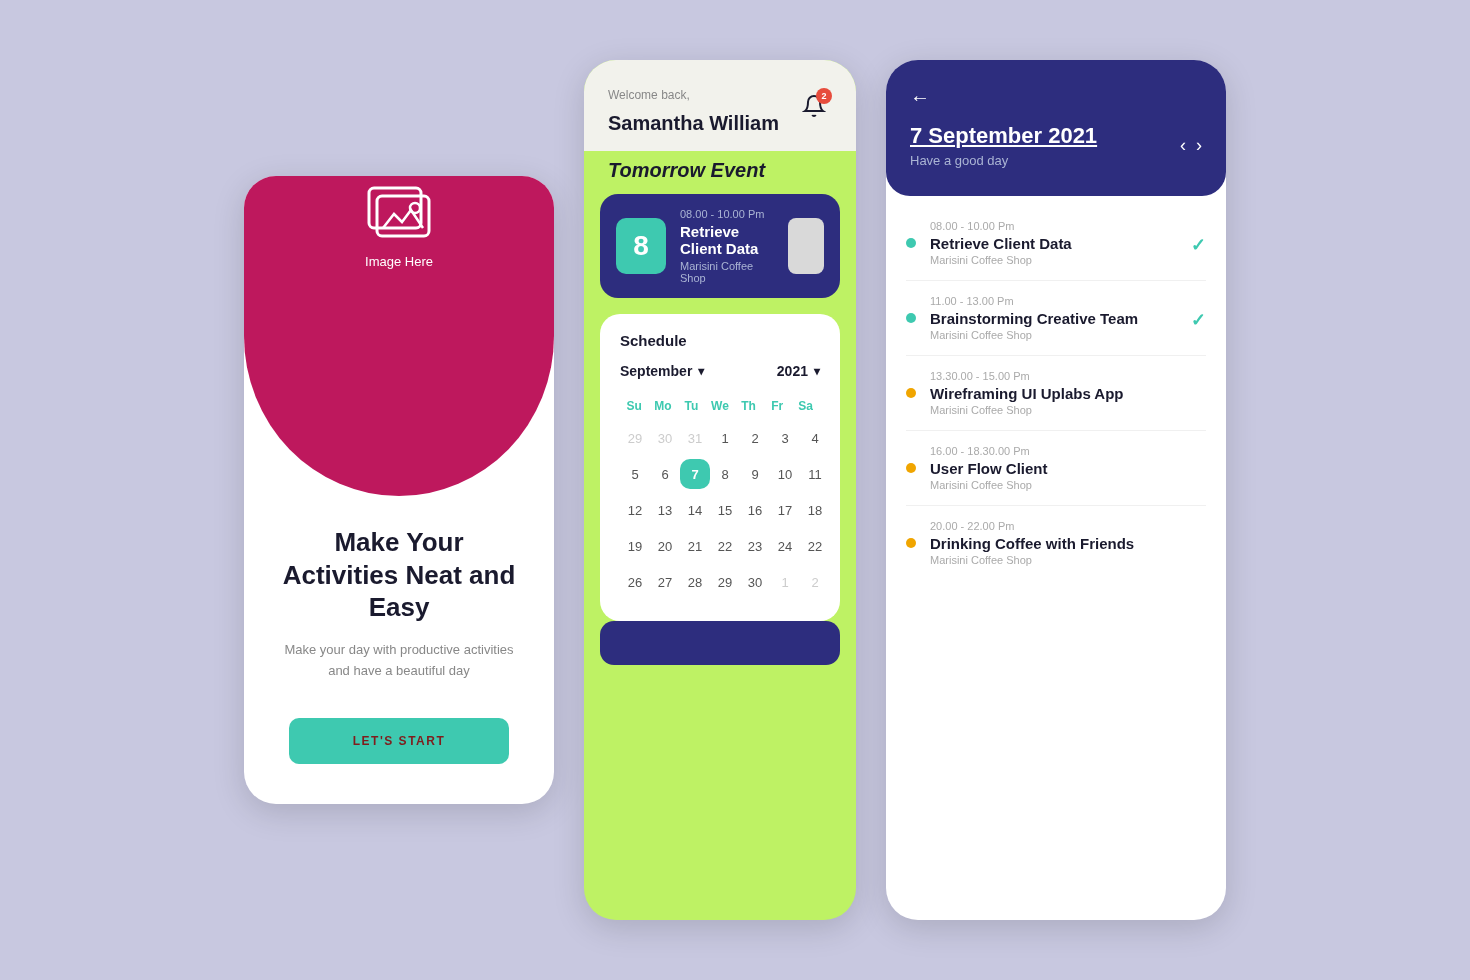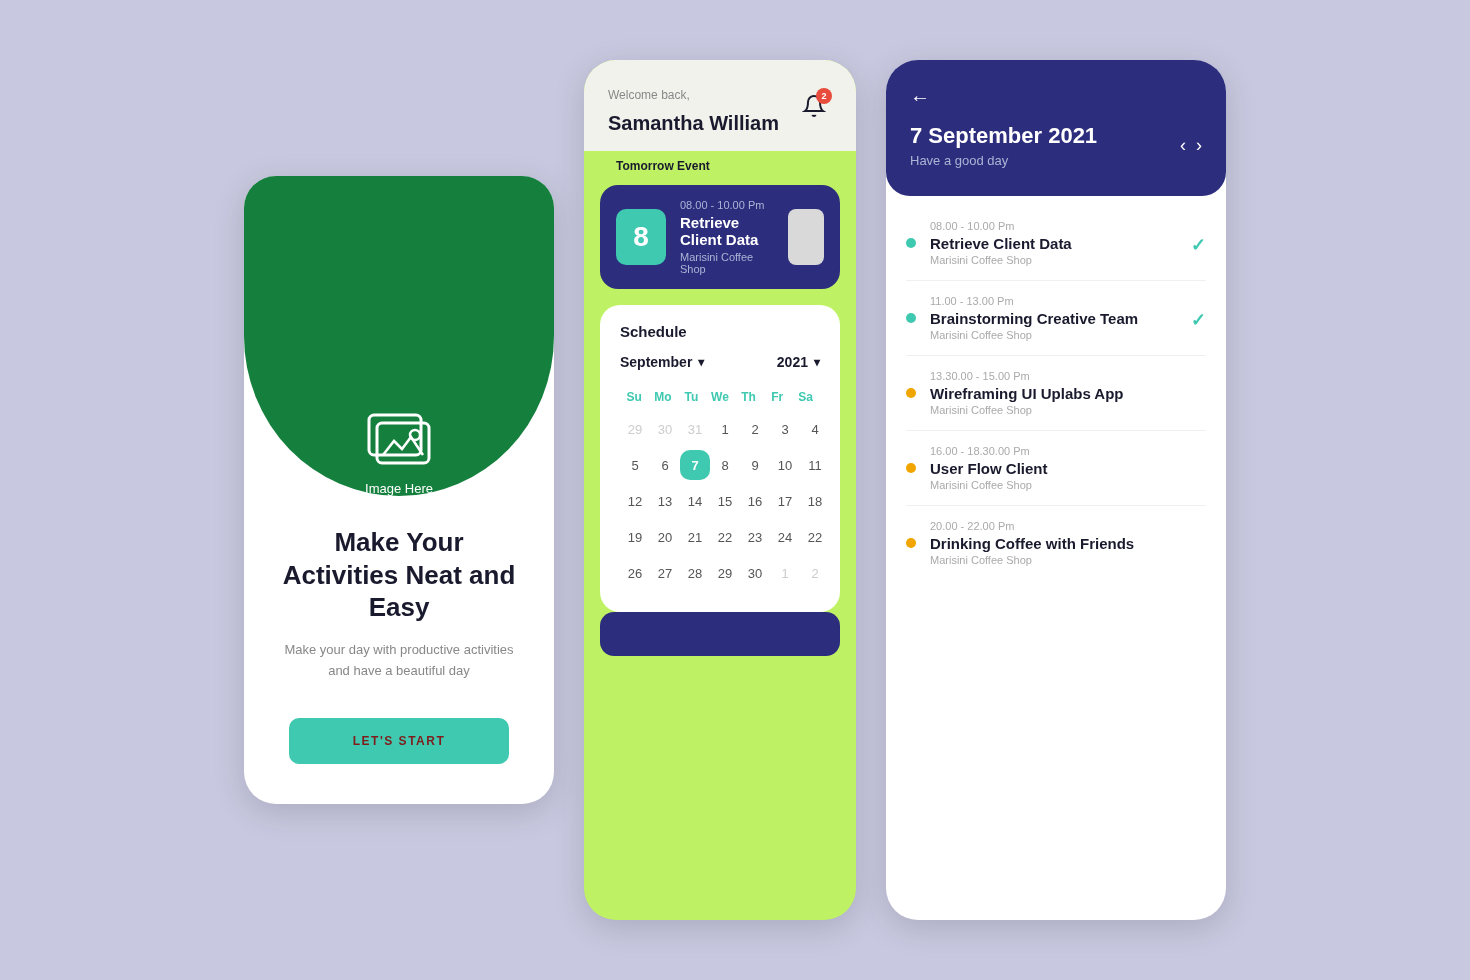--- a/index.html
+++ b/index.html
@@ -23,28 +23,28 @@
     }
     .screen-1 {
       width: 310px;
       min-height: 620px;
       background: #fff;
       display: flex;
       flex-direction: column;
       align-items: center;
     }
     .screen-1-top {
-      background: #15803d;
+      background: #be185d;
       width: 100%;
       height: 320px;
       border-radius: 0 0 50% 50%;
       display: flex;
       flex-direction: column;
       align-items: center;
-      justify-content: flex-end;
+      justify-content: flex-start;
       position: relative;
     }
     .image-icon-wrapper {
       display: flex;
       flex-direction: column;
       align-items: center;
       justify-content: center;
     }
     .image-icon {
       width: 80px;
@@ -134,24 +134,25 @@
       color: #fff;
       font-size: 9px;
       width: 16px; height: 16px;
       border-radius: 50%;
       display: flex;
       align-items: center;
       justify-content: center;
       font-weight: 700;
     }
     .s2-section-label {
-      font-size: 12px;
+      font-size: 20px;
       font-weight: 600;
       color: #1a1a2e;
-      padding: 8px 32px 12px;
+      padding: 8px 24px 12px;
+      font-style: italic;
     }
     .event-card {
       margin: 0 16px;
       background: #2d2d7e;
       border-radius: 18px;
       display: flex;
       align-items: center;
       padding: 14px 16px;
       gap: 14px;
       position: relative;
@@ -320,20 +321,21 @@
     }
     .s3-date-nav {
       display: flex;
       justify-content: space-between;
       align-items: center;
     }
     .s3-date {
       font-size: 22px;
       font-weight: 800;
       color: #fff;
+      text-decoration: underline;
     }
     .s3-subtitle {
       font-size: 13px;
       color: #aab4d4;
       margin-top: 4px;
     }
     .s3-nav-arrows {
       display: flex;
       gap: 10px;
     }

